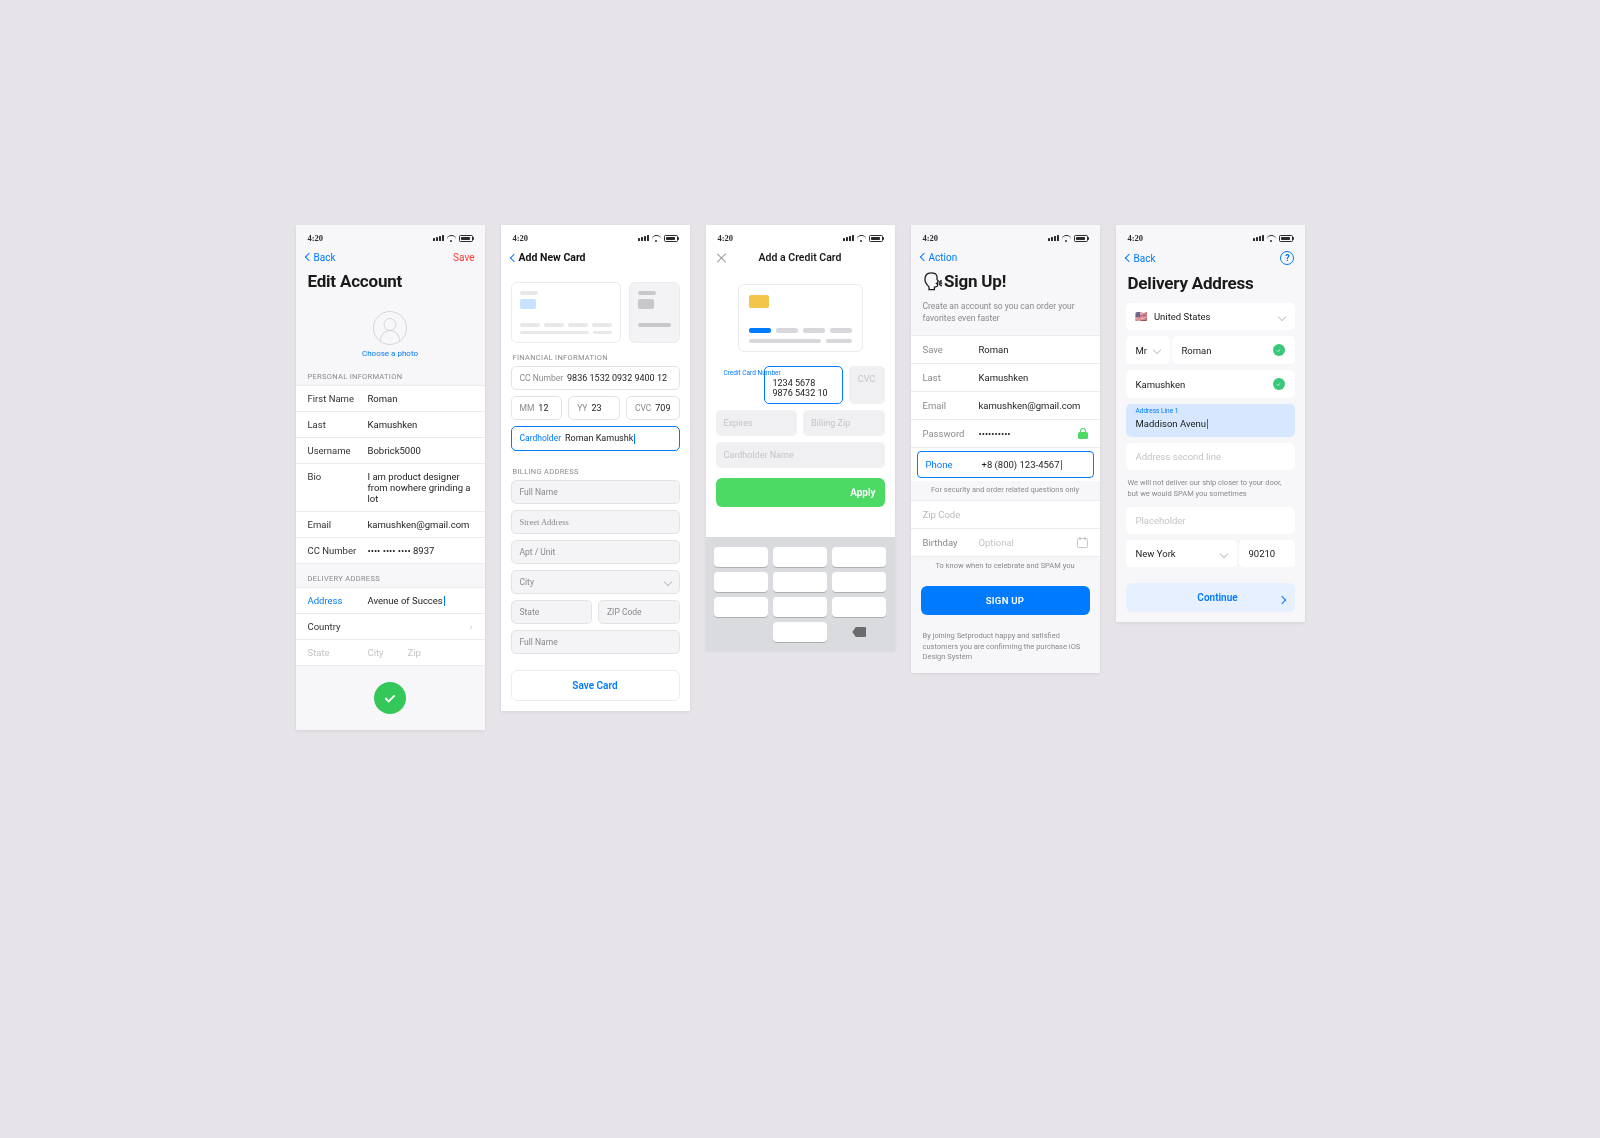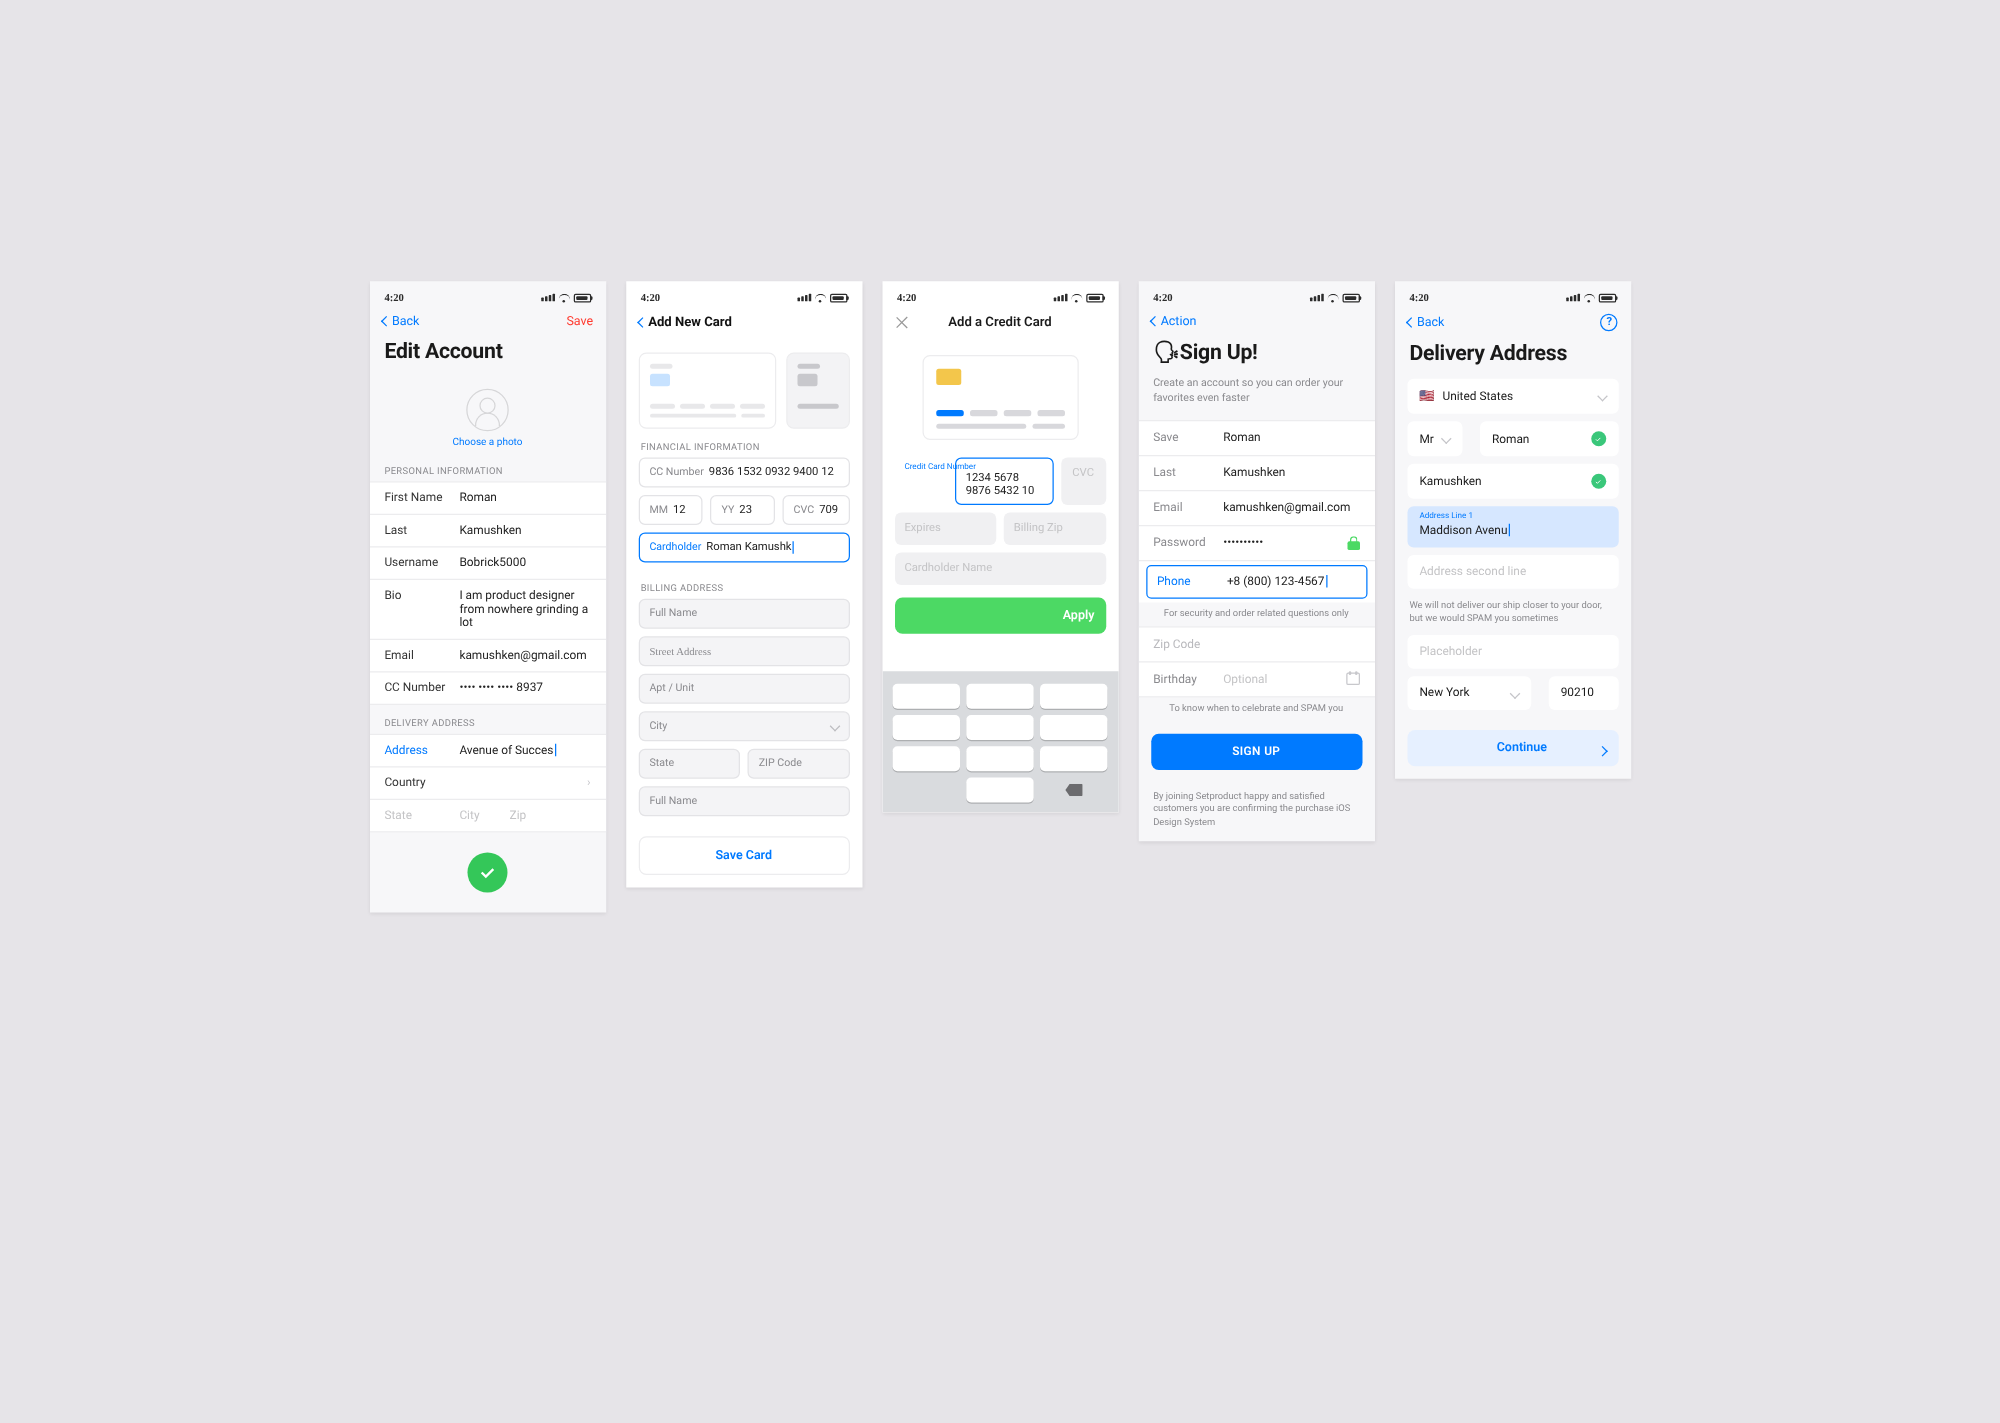--- a/index.html
+++ b/index.html
@@ -172,21 +172,21 @@
   .hint{font-size:7.5px;color:var(--gray-text);text-align:center;padding:4px 12px 6px;}
   .terms{font-size:7.5px;color:var(--gray-text);padding:6px 12px 10px;line-height:1.4;}
 
   
   .dl-list{padding:0 10px;}
   .dl-input{background:#fff;border-radius:5px;padding:8px 10px;font-size:9.5px;margin-bottom:6px;display:flex;align-items:center;gap:6px;position:relative;}
   .dl-input .ph{color:var(--gray-text-light);}
   .dl-input .arrow-d{margin-left:auto;width:6px;height:6px;border-right:1.3px solid #c5c5c9;border-bottom:1.3px solid #c5c5c9;transform:rotate(45deg);}
   .dl-input .check{margin-left:auto;width:12px;height:12px;border-radius:50%;background:var(--green2);display:flex;align-items:center;justify-content:center;}
   .dl-input .check svg{width:7px;height:7px;stroke:#fff;stroke-width:2.5;fill:none;}
-  .dl-row{display:flex;gap:14px;}
+  .dl-row{display:flex;gap:2px;}
   .dl-row .dl-input{flex:1;margin-bottom:6px;}
   .dl-input.focus{background:#D6E7FF;}
   .dl-input.focus .toplab2{position:absolute;top:3px;left:10px;font-size:6.5px;color:var(--blue);}
   .dl-input.focus .v{margin-top:6px;text-align:right;}
   .dl-note{font-size:7.5px;color:var(--gray-text);padding:2px 2px 8px;line-height:1.4;}
   .flag{font-size:10px;}
 
   .cursor{display:inline-block;width:0.8px;height:10px;background:var(--blue);vertical-align:middle;margin-left:1px;}
 </style>
 </head>

